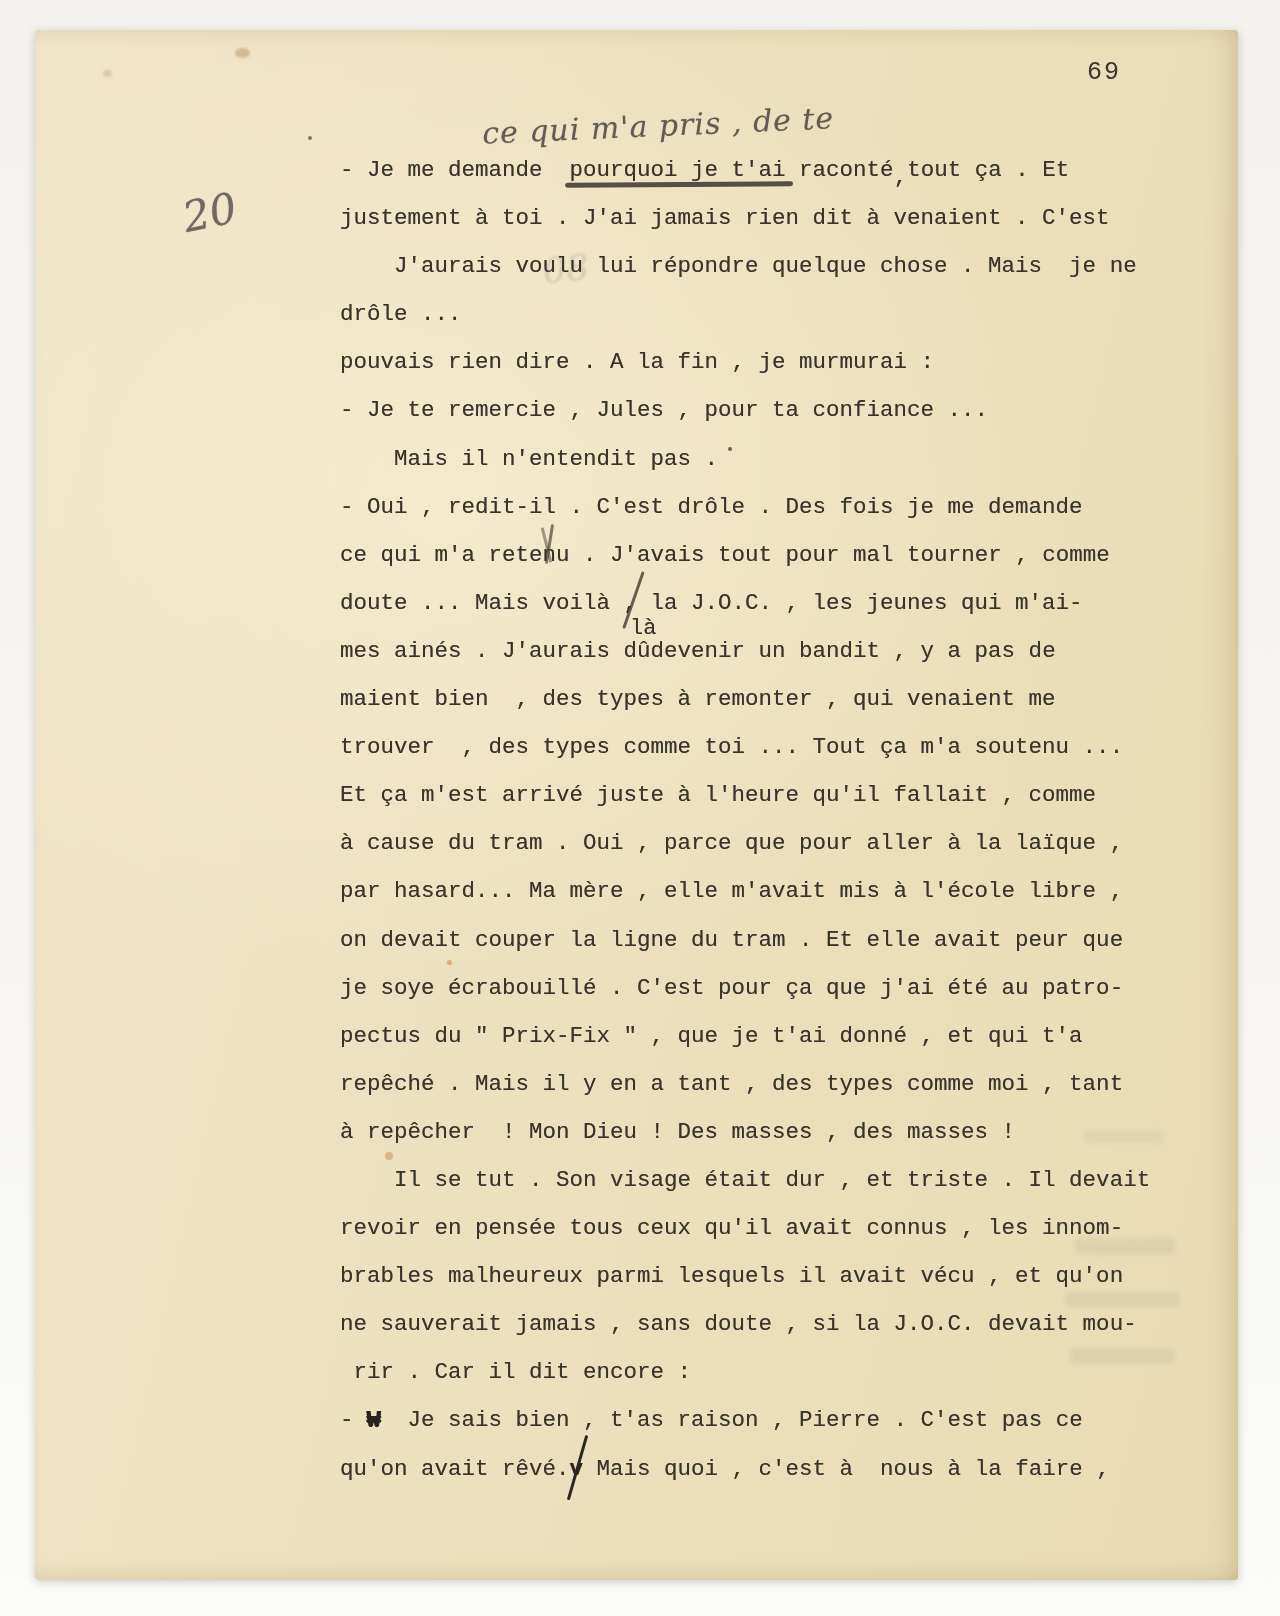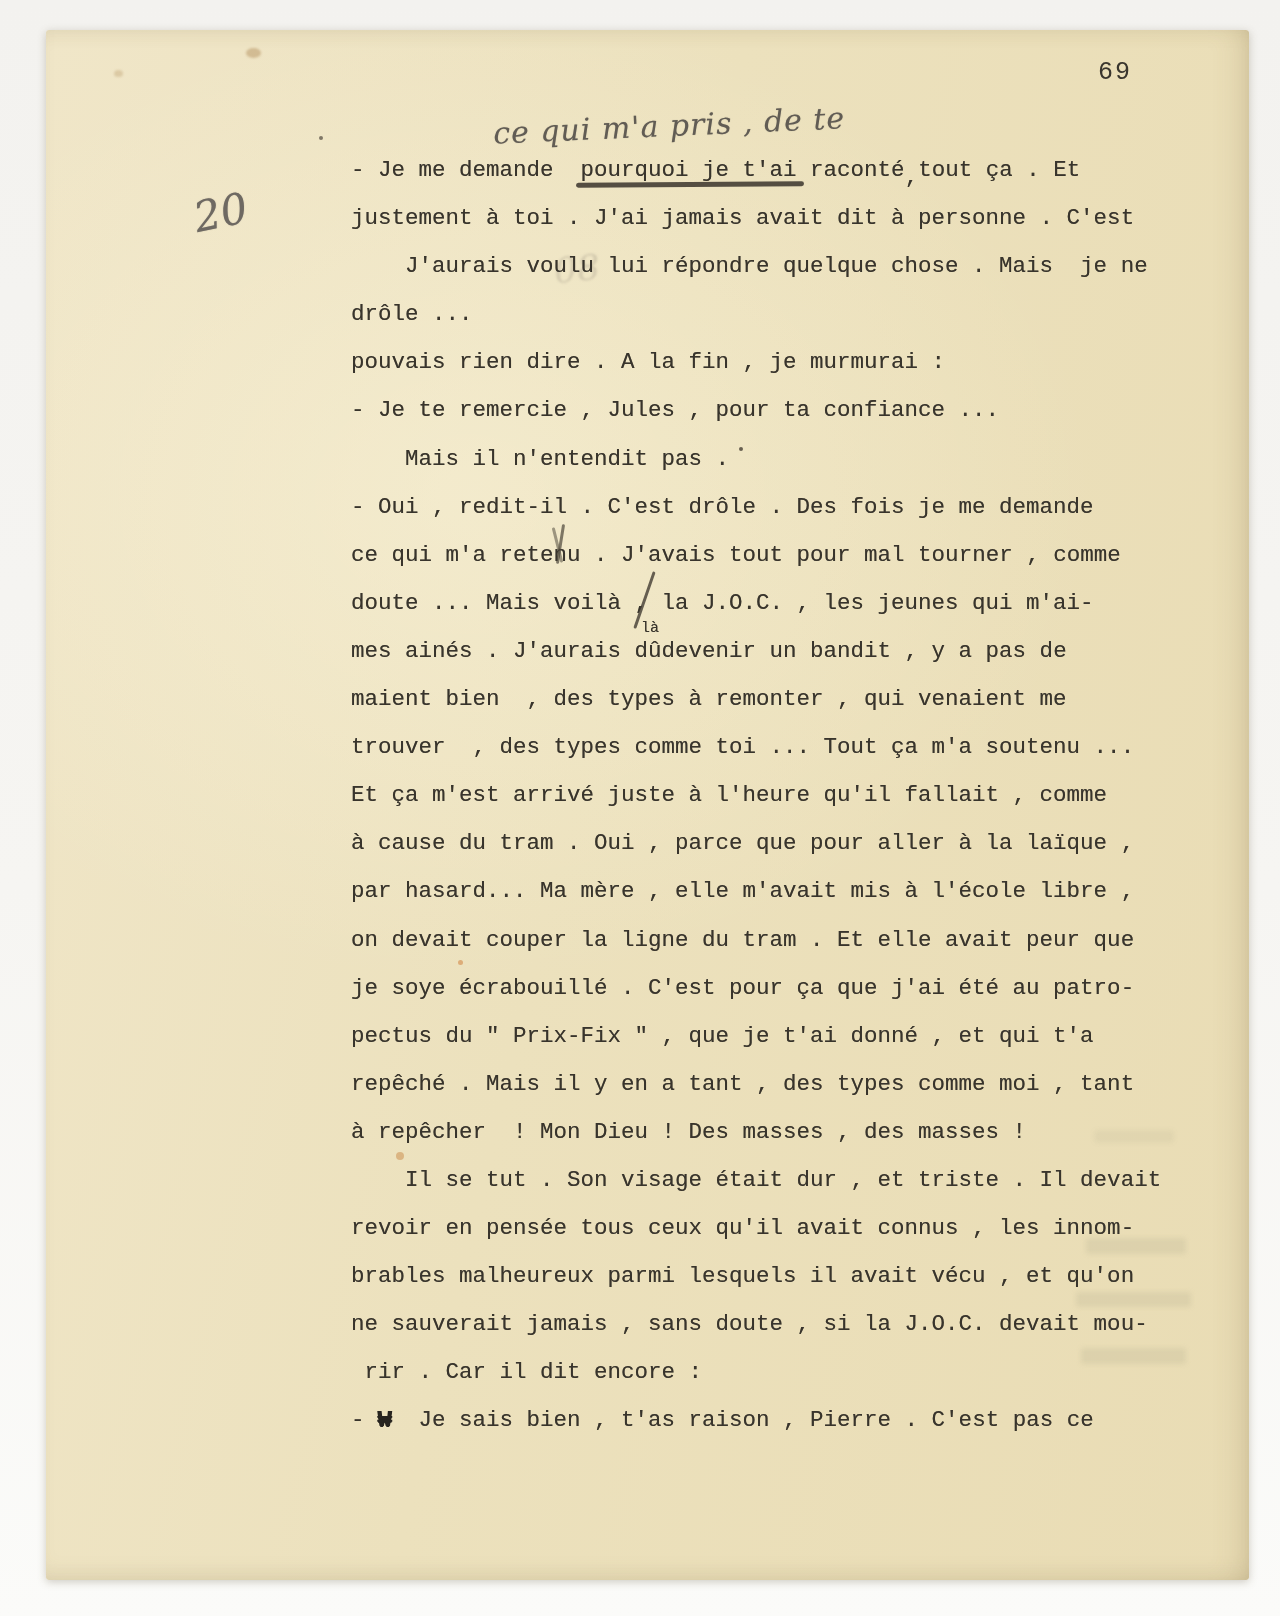--- a/index.html
+++ b/index.html
@@ -4,21 +4,21 @@
 <style>
   html,body{margin:0;padding:0;}
   body{
     width:1280px;height:1616px;
     background:linear-gradient(180deg,#f3f2ef 0%,#f6f5f2 55%,#fbfbf9 100%);
     overflow:hidden;
     font-family:"Liberation Mono","DejaVu Sans Mono",monospace;
   }
   .scan{position:relative;width:1280px;height:1616px;}
   .paper{
-    position:absolute;left:46px;top:30px;width:1203px;height:1550px;
+    position:absolute;left:35px;top:30px;width:1203px;height:1550px;
     background:
       radial-gradient(ellipse 900px 700px at 35% 30%, rgba(255,250,228,.35), rgba(255,250,228,0) 70%),
       linear-gradient(103deg,#f0e6c8 0%,#ece1bd 45%,#e9dcb4 100%);
     box-shadow:
       0 2px 8px rgba(90,80,55,.28),
       inset -20px 0 34px -20px rgba(120,100,60,.30),
       inset 0 -16px 28px -20px rgba(120,100,60,.22),
       inset 0 14px 24px -20px rgba(120,100,60,.18);
     border-radius:3px;
   }
@@ -50,21 +50,21 @@
   .overstrike-w{font-weight:bold;color:#27241f;text-shadow:.7px 0 #27241f,-.7px 0 #27241f,0 .5px #27241f;}
   
   .struck-v{position:relative;display:inline-block;font-weight:bold;color:#2a2722;}
   .struck-v::after{
     content:"";position:absolute;left:45%;top:-22%;width:2.5px;height:140%;
     background:#2a2722;transform:rotate(16deg);border-radius:1px;
   }
   
   .inserted-la{
     position:absolute;left:290px;top:459px;
-    font-size:15px;color:#38342c;white-space:pre;
+    font-size:22px;color:#38342c;white-space:pre;
   }
   
   .slash-mark{
     position:absolute;left:292px;top:424px;width:2.5px;height:60px;
     background:rgba(66,60,50,.8);transform:rotate(19deg);border-radius:2px;
   }
   
   .hand{
     font-family:"DejaVu Serif","Liberation Serif",serif;font-style:italic;
     color:#615c54;
@@ -120,21 +120,21 @@
     <div class="spot speck-b"></div>
     <div class="spot speck-c"></div>
 
     <div class="ghost ghost-1"></div>
     <div class="ghost ghost-2"></div>
     <div class="ghost ghost-3"></div>
     <div class="ghost ghost-4"></div>
 
     <div class="text-block">
       <div class="tline"><span>- Je me demande  </span><span class="struck-seg">pourquoi je t'ai</span><span> raconté</span><span class="low-comma">,</span><span>tout ça . Et</span></div>
-      <div class="tline">justement à toi . J'ai jamais avait dit à personne . C'est</div>
+      <div class="tline">justement à toi . J'ai jamais rien dit à venaient . C'est</div>
       <div class="tline">    J'aurais voulu lui répondre quelque chose . Mais  je ne</div>
       <div class="tline">drôle ...</div>
       <div class="tline">pouvais rien dire . A la fin , je murmurai :</div>
       <div class="tline">- Je te remercie , Jules , pour ta confiance ...</div>
       <div class="tline">    Mais il n'entendit pas .</div>
       <div class="tline">- Oui , redit-il . C'est drôle . Des fois je me demande</div>
       <div class="tline"><span>ce qui m'a rete</span><span class="scribble">n</span><span>u . J'avais tout pour mal tourner , comme</span></div>
       <div class="tline">doute ... Mais voilà , la J.O.C. , les jeunes qui m'ai-</div>
       <div class="tline"><span>mes ainés . J'aurais dû</span><span>devenir un bandit , y a pas de</span></div>
       <div class="tline">maient bien  , des types à remonter , qui venaient me</div>
@@ -146,19 +146,20 @@
       <div class="tline">je soye écrabouillé . C'est pour ça que j'ai été au patro-</div>
       <div class="tline">pectus du " Prix-Fix " , que je t'ai donné , et qui t'a</div>
       <div class="tline">repêché . Mais il y en a tant , des types comme moi , tant</div>
       <div class="tline">à repêcher  ! Mon Dieu ! Des masses , des masses !</div>
       <div class="tline">    Il se tut . Son visage était dur , et triste . Il devait</div>
       <div class="tline">revoir en pensée tous ceux qu'il avait connus , les innom-</div>
       <div class="tline">brables malheureux parmi lesquels il avait vécu , et qu'on</div>
       <div class="tline">ne sauverait jamais , sans doute , si la J.O.C. devait mou-</div>
       <div class="tline"> rir . Car il dit encore :</div>
       <div class="tline"><span>- </span><span class="overstrike-w">₩</span><span>  Je sais bien , t'as raison , Pierre . C'est pas ce</span></div>
+      <div class="tline"><span>qu'on avait rêvé.</span><span class="struck-v">v</span><span> Mais quoi , c'est à  nous à la faire ,</span></div>
 
       <span class="inserted-la">là</span>
       <div class="slash-mark"></div>
     </div>
 
   </div>
 </div>
 
 </body></html>

